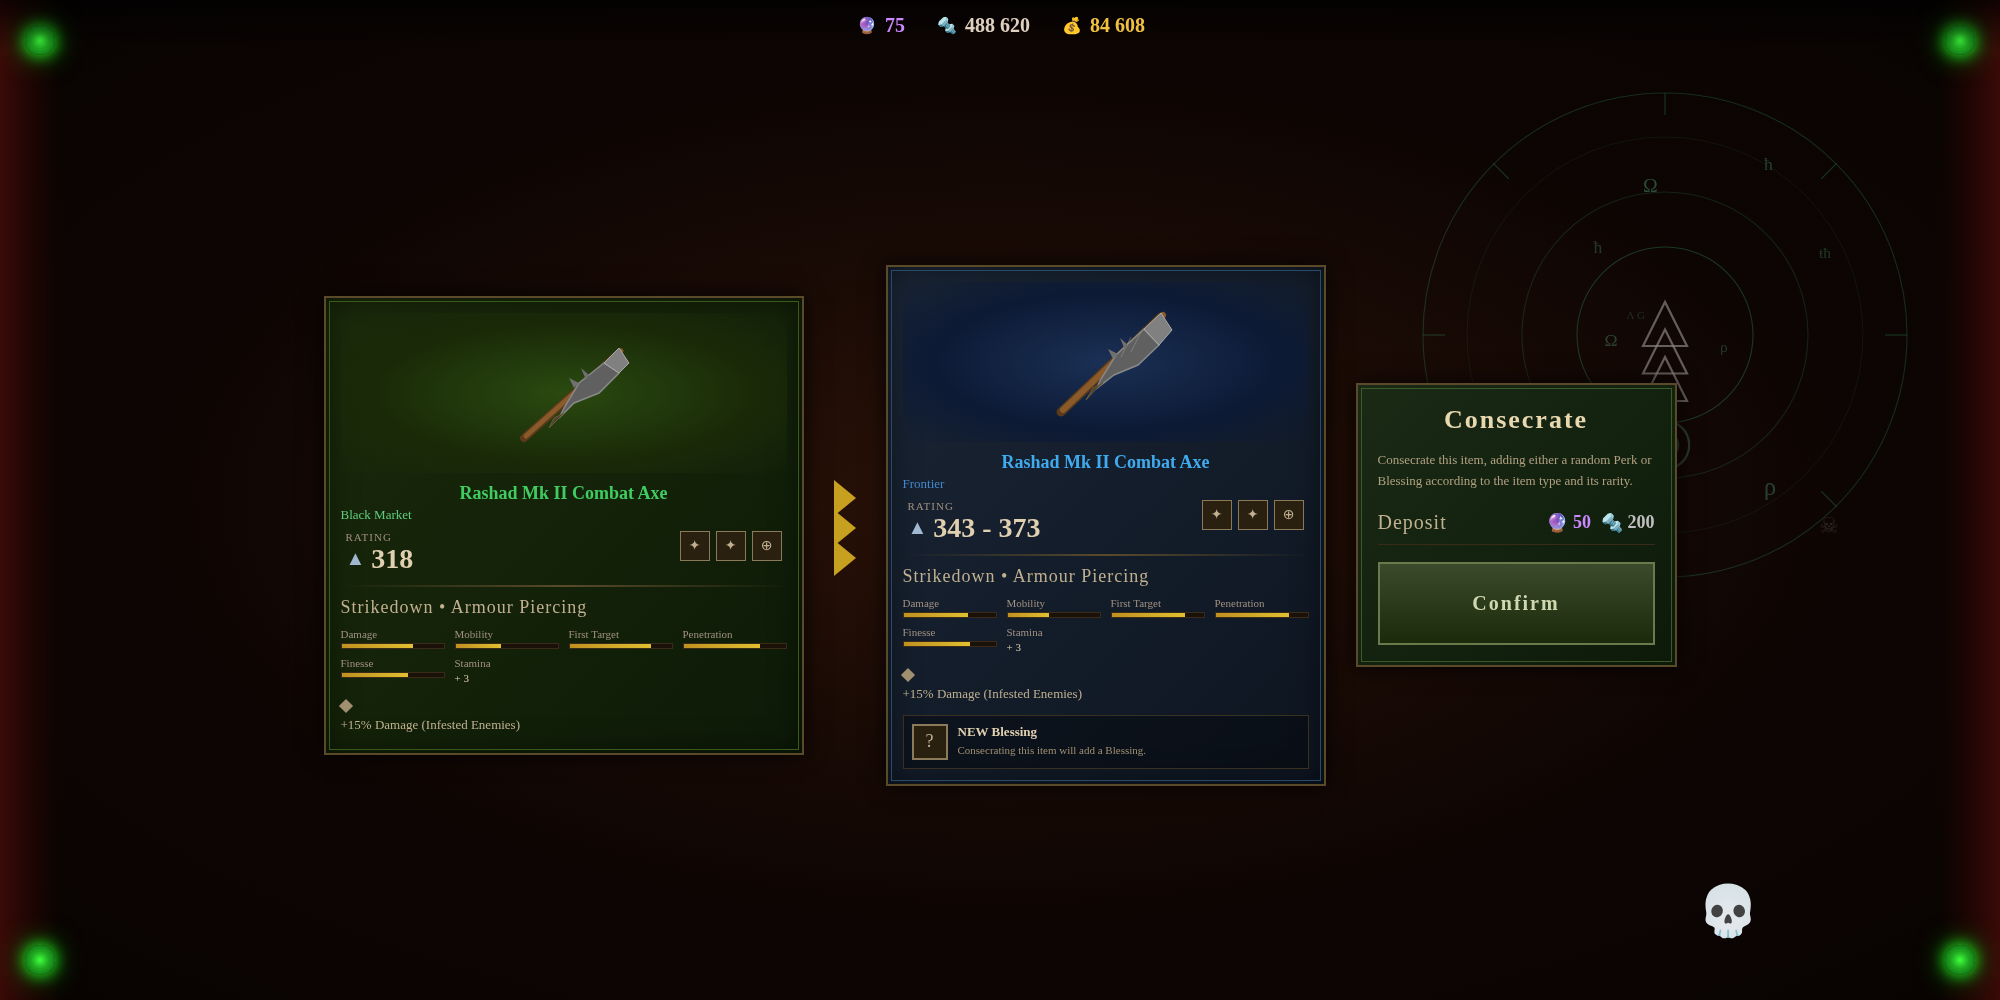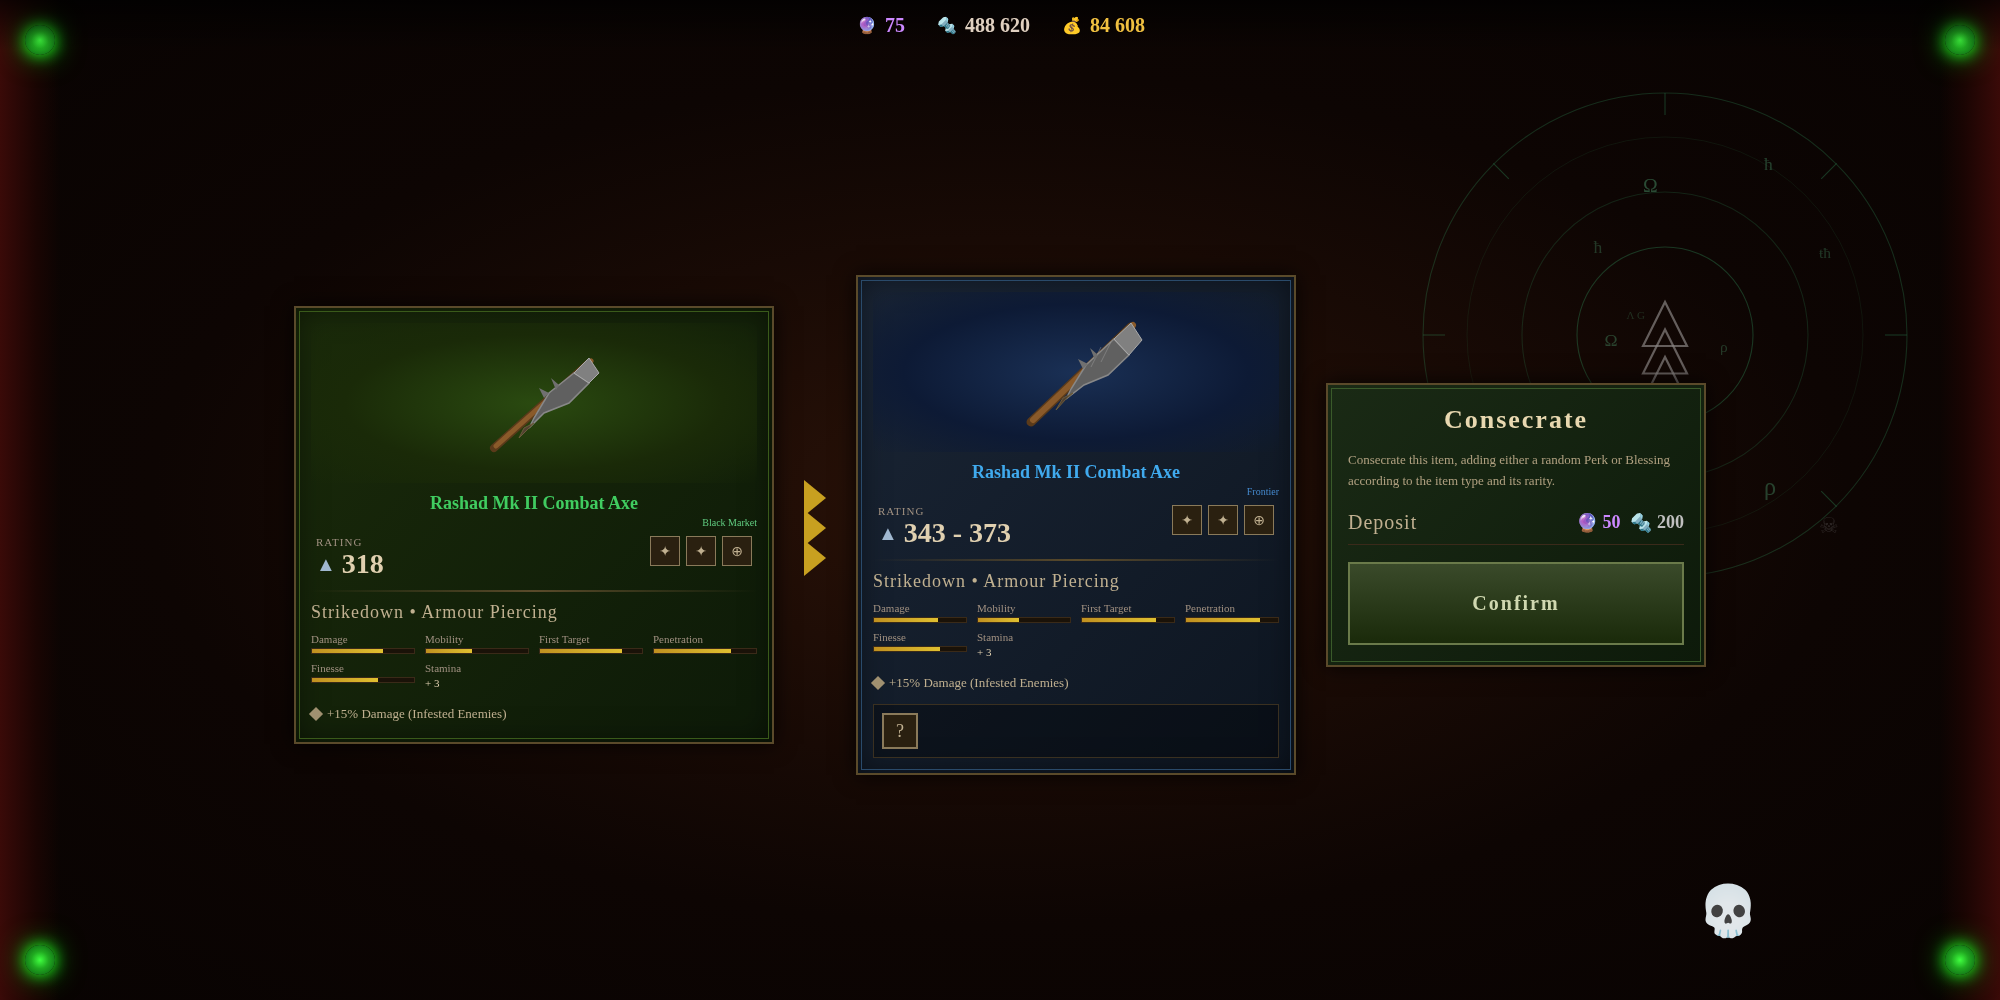--- a/index.html
+++ b/index.html
@@ -145,21 +145,21 @@
     .item-card-center::before {
       content: '';
       position: absolute;
       inset: 3px;
       border: 1px solid #2a4a6a;
       pointer-events: none;
     }
 
     
     .consecrate-panel {
-      width: 380px;
+      width: 321px;
       flex-shrink: 0;
       border: 2px solid #5a4a2a;
       background: linear-gradient(135deg, #1a2a15 0%, #0d1a0a 100%);
       position: relative;
       padding: 20px;
       box-shadow: 0 0 20px rgba(0,0,0,0.8);
     }
 
     .consecrate-panel::before {
       content: '';
@@ -201,22 +201,22 @@
       font-weight: bold;
       color: #40cc60;
       margin-bottom: 3px;
     }
 
     .item-name-blue {
       color: #40aaee;
     }
 
     .item-subtitle {
-      text-align: right;
-      font-size: 10px;
+      text-align: left;
+      font-size: 13px;
       color: #60cc80;
       margin-bottom: 8px;
     }
 
     .item-subtitle-blue {
       color: #4488cc;
     }
 
     
     .rating-row {
@@ -319,24 +319,24 @@
     }
 
     .stat-value {
       font-size: 11px;
       color: #e0d0b0;
     }
 
     
     .perk-row {
       display: flex;
-      align-items: center;
       gap: 6px;
       margin-top: 8px;
       padding: 5px 0;
+      flex-direction: column;
     }
 
     .perk-diamond {
       width: 10px;
       height: 10px;
       background: #a09070;
       transform: rotate(45deg);
       flex-shrink: 0;
     }
 
@@ -725,20 +725,24 @@
       </div>
     </div>
 
     <div class="perk-row">
       <div class="perk-diamond"></div>
       <span class="perk-text">+15% Damage (Infested Enemies)</span>
     </div>
 
     <div class="blessing-row">
       <div class="blessing-question-icon">?</div>
+      <div class="blessing-text-block">
+        <div class="blessing-title">NEW Blessing</div>
+        <div class="blessing-desc">Consecrating this item will add a Blessing.</div>
+      </div>
     </div>
   </div>
 
   <div class="consecrate-panel">
     <div class="consecrate-content">
       <div class="consecrate-title">Consecrate</div>
       <div class="consecrate-desc">Consecrate this item, adding either a random Perk or Blessing according to the item type and its rarity.</div>
 
       <div class="deposit-row">
         <span class="deposit-label">Deposit</span>

